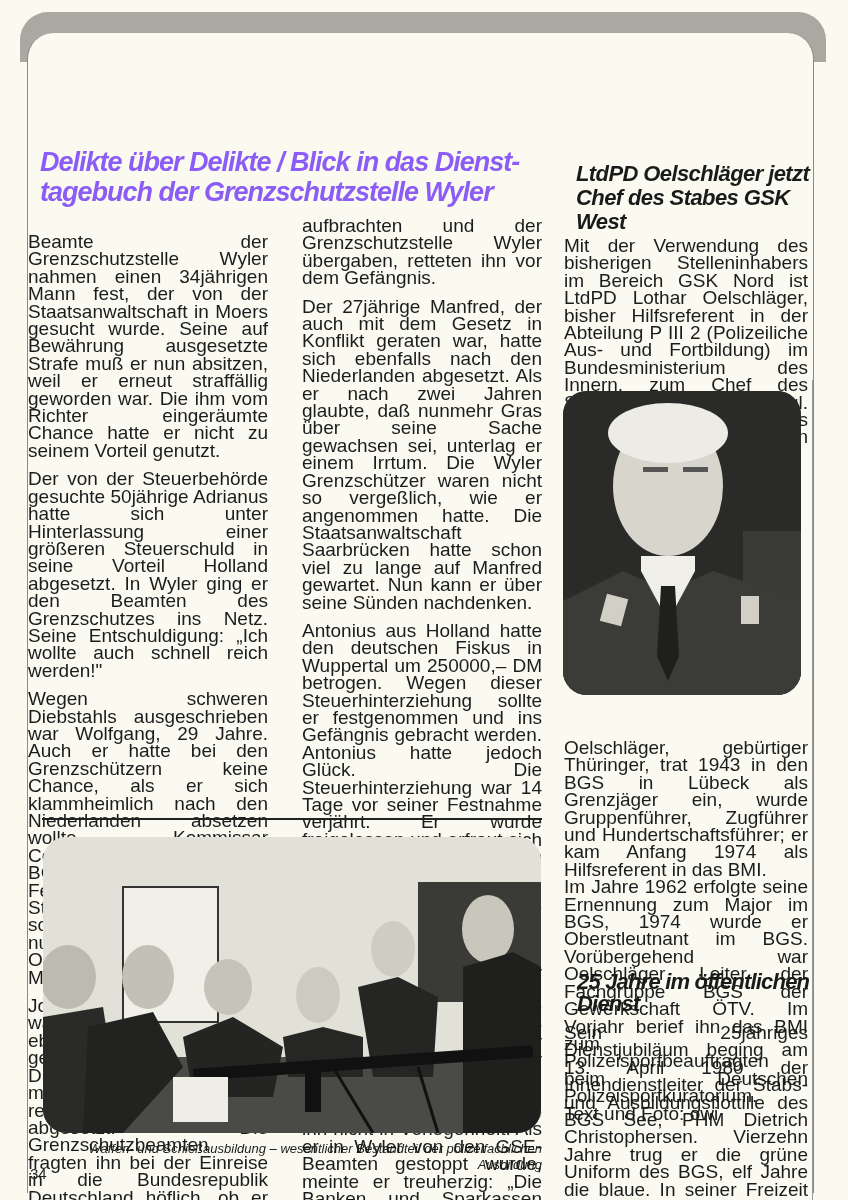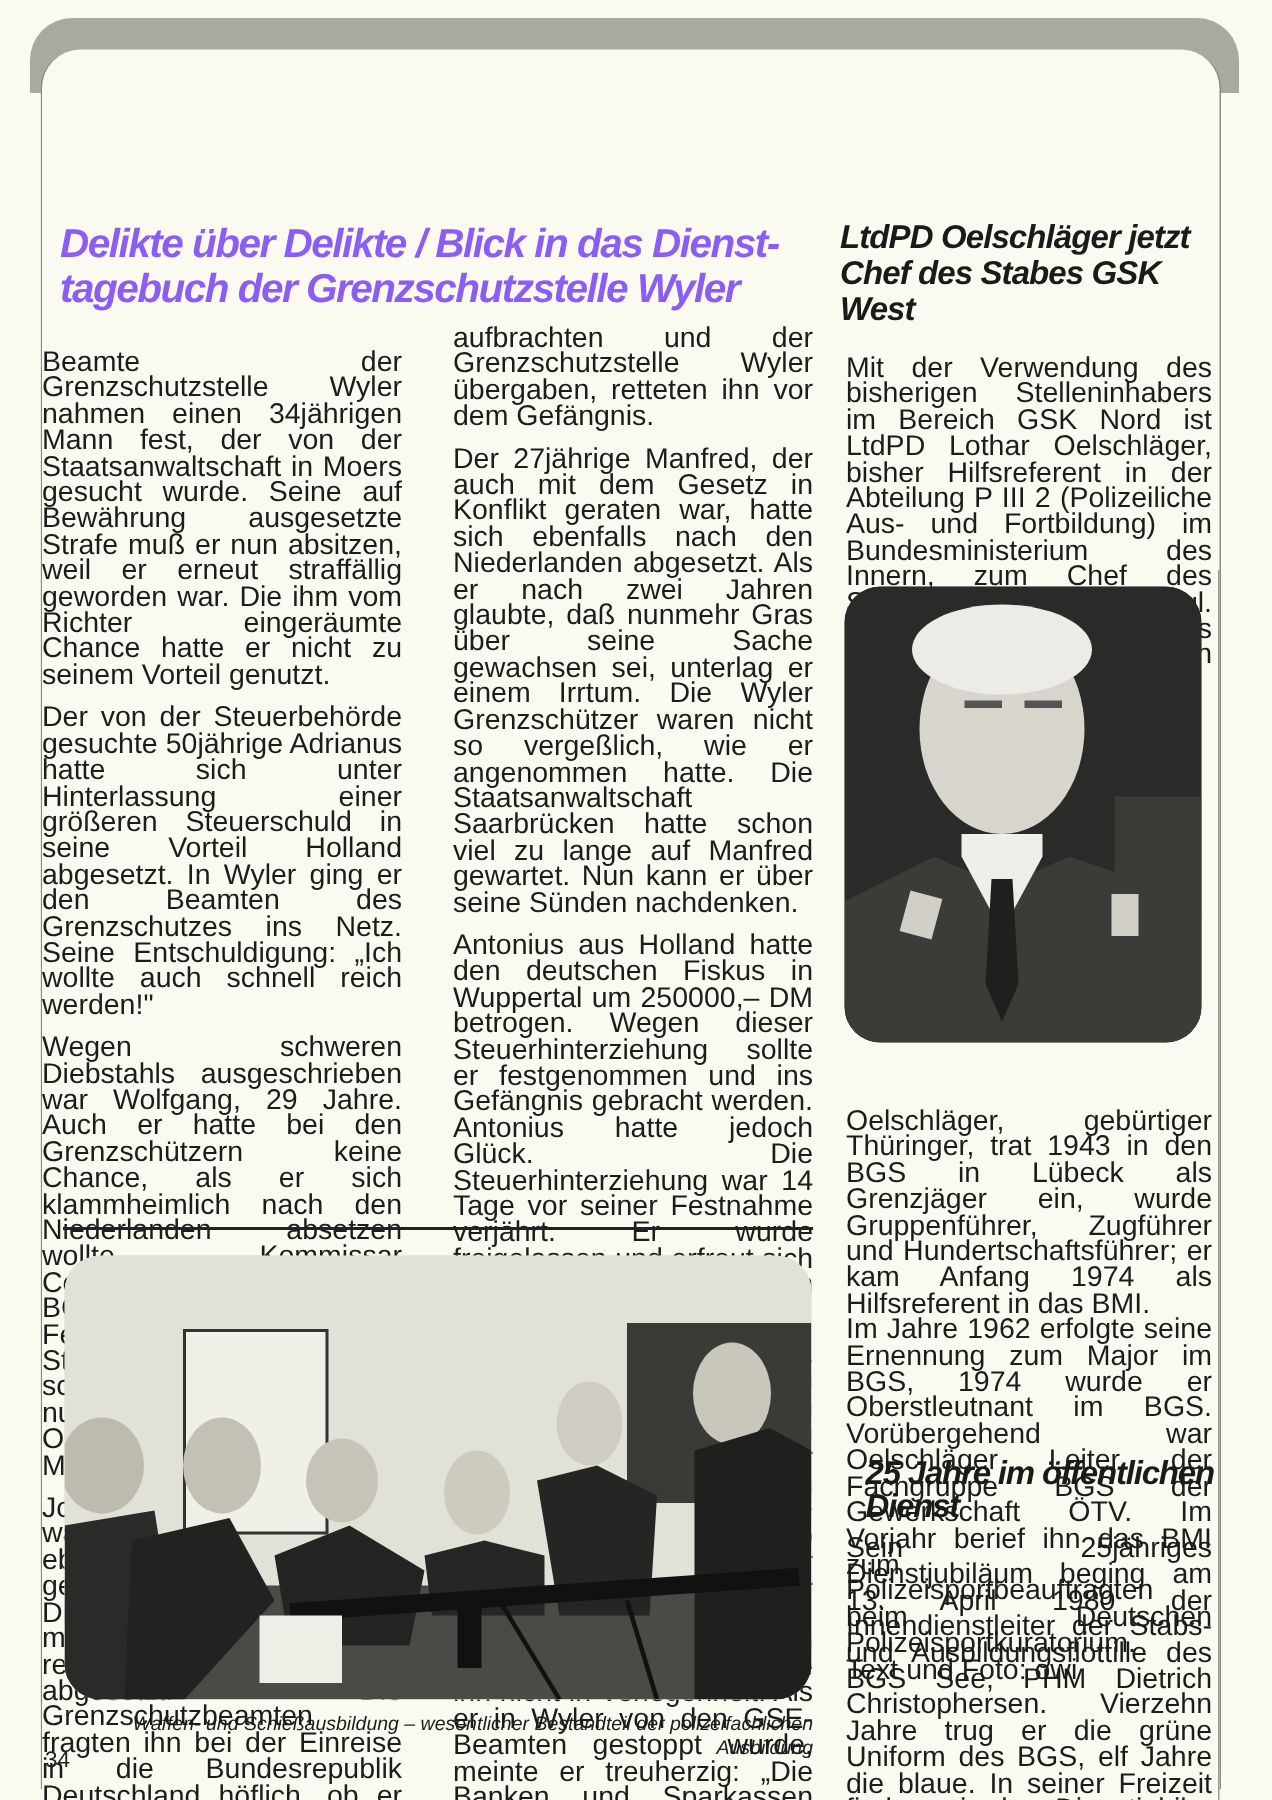--- a/index.html
+++ b/index.html
@@ -18,21 +18,21 @@
     background: #fbfaf1; border-radius: 26px 26px 0 0;
     border-left: 1px solid #8a8a84; border-right: 1px solid #8a8a84;
   }
   .abs { position: absolute; }
   h1.main-headline {
     margin: 0; left: 40px; top: 147px; width: 510px;
     font: italic bold 27px/30px "Liberation Sans", sans-serif;
     letter-spacing: -1px; color: #8b5cf6;
   }
   h2.side-headline {
-    margin: 0; left: 560px; top: 146px; width: 250px;
+    margin: 16px; left: 560px; top: 146px; width: 250px;
     font: italic bold 22px/24px "Liberation Sans", sans-serif;
     letter-spacing: -0.6px; color: #1a1a1a;
   }
   h2.jubilee-headline {
     margin: 0; left: 577px; top: 971px; width: 250px;
     font: italic bold 22px/22px "Liberation Sans", sans-serif;
     letter-spacing: -0.8px; color: #1a1a1a;
   }
   .col {
     font-size: 19px; line-height: 17.4px; text-align: justify; hyphens: manual;

